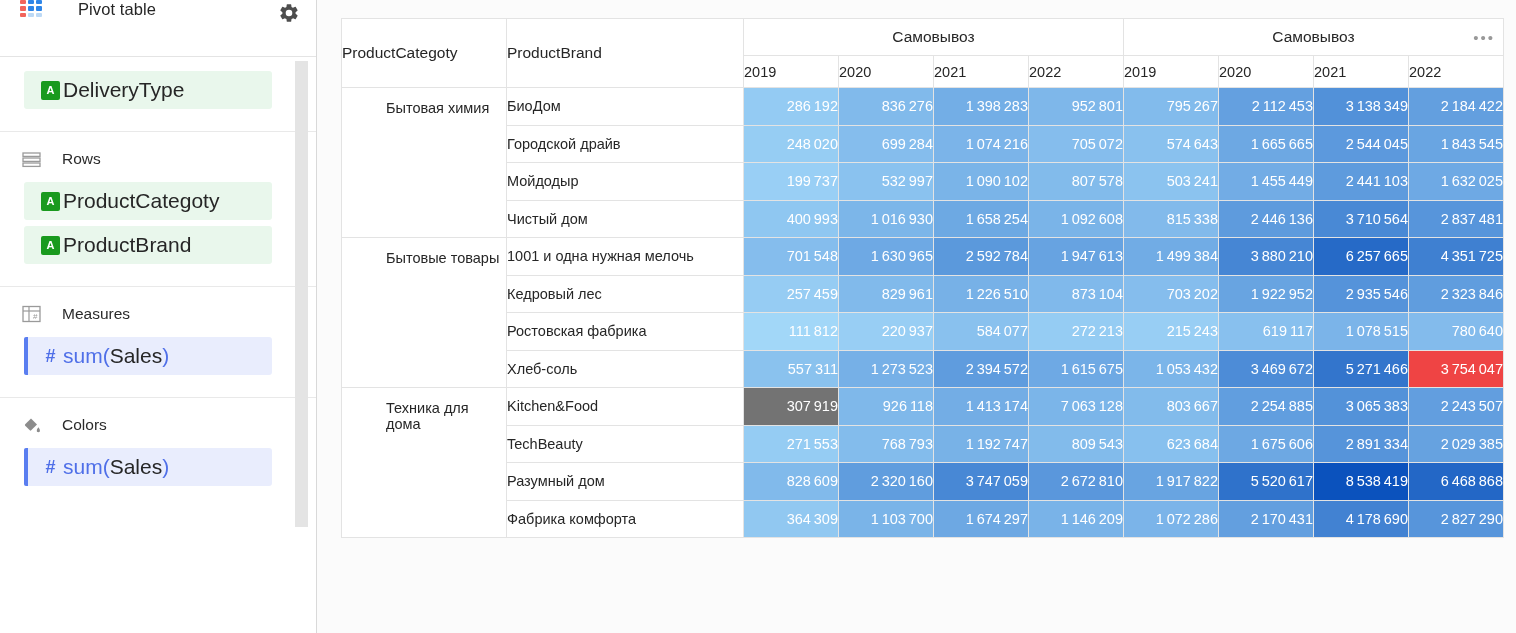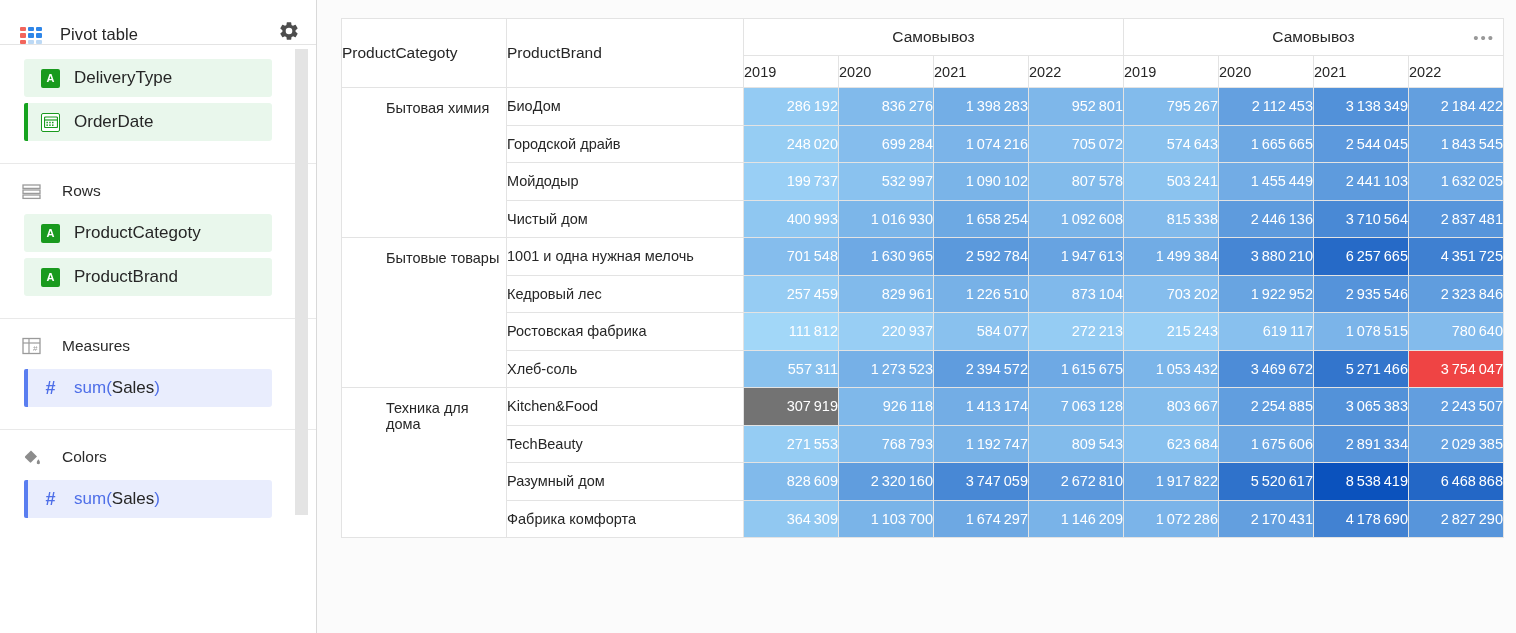--- a/index.html
+++ b/index.html
@@ -20,25 +20,26 @@
   
   .sidebar {
     position: relative;
     width: 317px;
     height: 633px;
     background: #ffffff;
     border-right: 1px solid #d9d9d9;
     flex: 0 0 317px;
   }
   .sidebar-header {
-    height: 45px;
+    height: 57px;
     display: flex;
-    align-items: flex-end;
+    align-items: flex-start;
     padding: 0 14px 0 20px;
     border-bottom: 1px solid #e4e4e4;
+    gap: 18px;
   }
   .grid-icon {
     width: 22px; height: 17px;
     display: grid;
     grid-template-columns: repeat(3, 1fr);
     grid-template-rows: repeat(3, 1fr);
     gap: 2px;
     flex: 0 0 auto;
   }
   .grid-icon i { display: block; border-radius: 1px; }
@@ -126,22 +127,22 @@
     color: #199a1e;
     background: #fff;
     font-size: 8px;
   }
   .chip-icon.hash {
     color: #4f6fe8;
     font-size: 18px;
     font-weight: 700;
   }
   .chip-label {
-    margin-left: 14px;
-    font-size: 17px;
+    margin-left: 3px;
+    font-size: 21px;
     color: #262626;
     white-space: nowrap;
   }
   .chip-label .fn { color: #4f6fe8; }
   .chip-label .pa { color: #4f6fe8; }
 
   .sb-track {
     position: absolute;
     top: 4px; right: 8px;
     width: 13px; height: 466px;
@@ -255,38 +256,20 @@
       </span>
     </div>
 
     <div class="sidebar-scroll">
       <div id="sections-host">
           <div class="section">
             <div class="chip dim ">
               <span class="chip-icon letter">A</span>
               <span class="chip-label">DeliveryType</span>
             </div>
-            <div class="chip dim has-accent-green">
-              <span class="accent"></span>
-              <span class="chip-icon cal">
-                <svg width="14" height="12" viewBox="0 0 14 12">
-                  <rect x="0.5" y="1" width="13" height="10.5" rx="1" fill="#fff" stroke="#199a1e" stroke-width="1.2"></rect>
-                  <line x1="0.5" y1="4" x2="13.5" y2="4" stroke="#199a1e" stroke-width="1.2"></line>
-                  <g fill="#199a1e">
-                    <rect x="2.4" y="5.8" width="1.5" height="1.5"></rect>
-                    <rect x="5.2" y="5.8" width="1.5" height="1.5"></rect>
-                    <rect x="8" y="5.8" width="1.5" height="1.5"></rect>
-                    <rect x="2.4" y="8.4" width="1.5" height="1.5"></rect>
-                    <rect x="5.2" y="8.4" width="1.5" height="1.5"></rect>
-                    <rect x="8" y="8.4" width="1.5" height="1.5"></rect>
-                  </g>
-                </svg>
-              </span>
-              <span class="chip-label">OrderDate</span>
-            </div>
           </div>
           <div class="section">
             <div class="section-head">
               <span class="sec-icon">
                 <svg width="19" height="17" viewBox="0 0 19 17">
                   <rect x="1" y="2" width="17" height="3.4" fill="none" stroke="#9a9a9a" stroke-width="1.3"></rect>
                   <rect x="1" y="7" width="17" height="3.4" fill="none" stroke="#9a9a9a" stroke-width="1.3"></rect>
                   <rect x="1" y="12" width="17" height="3.4" fill="none" stroke="#9a9a9a" stroke-width="1.3"></rect>
                 </svg>
               </span>

